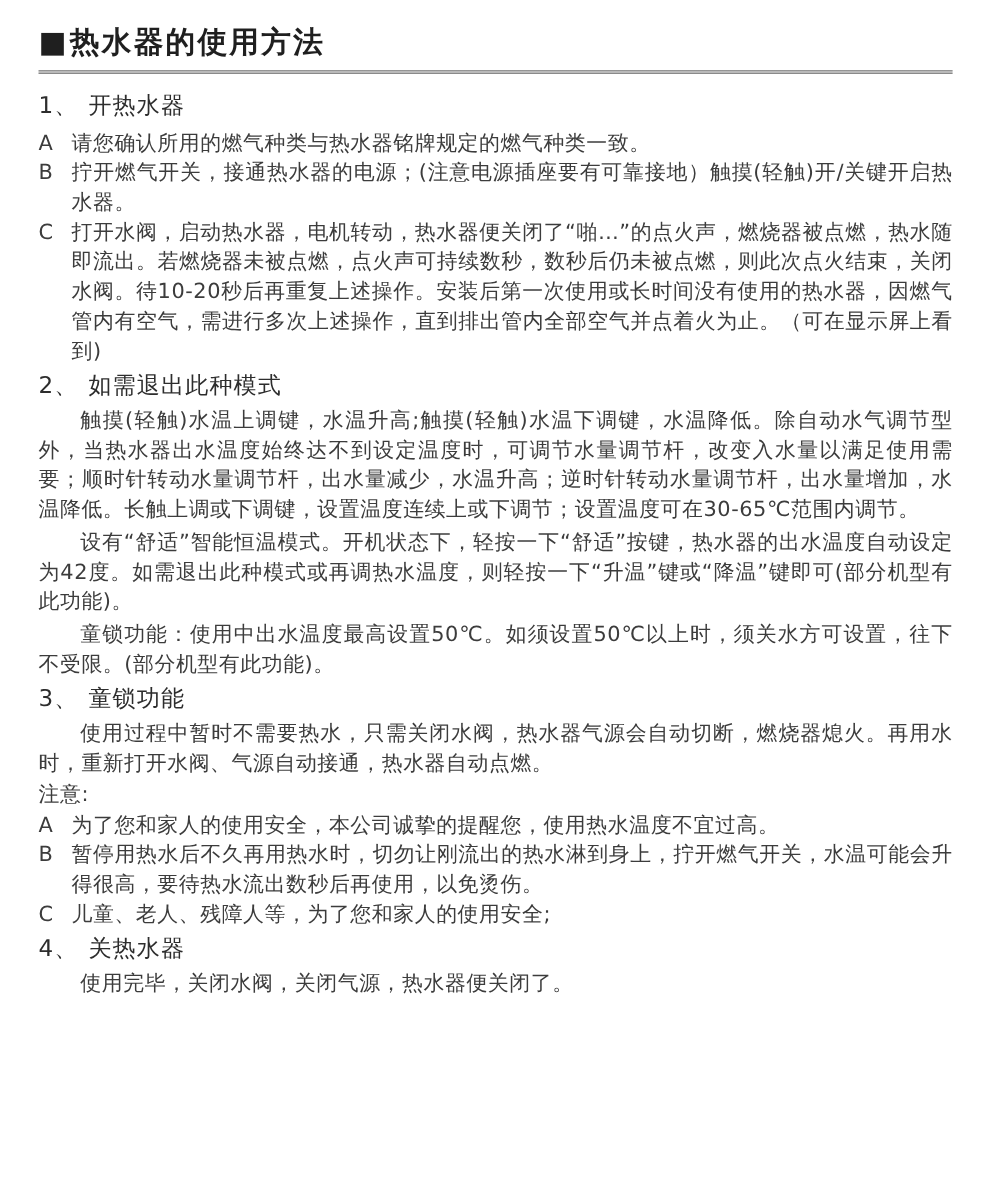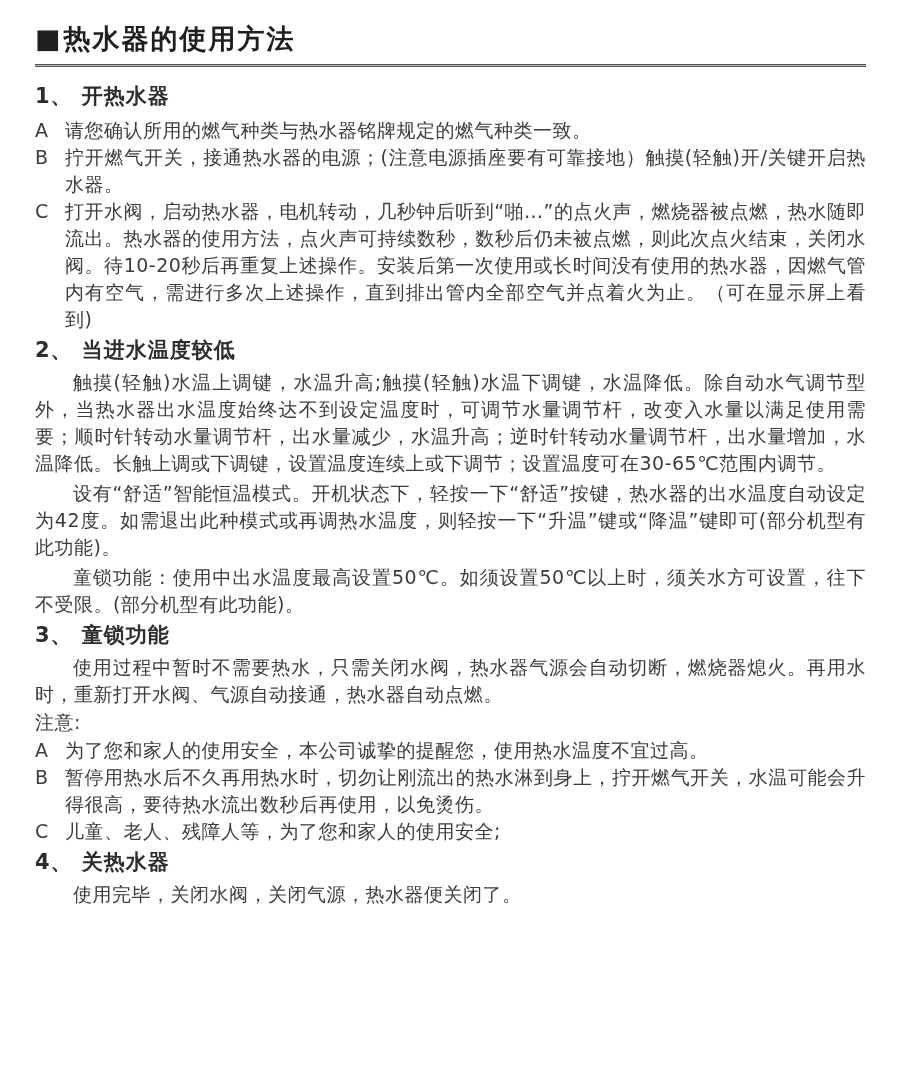--- a/index.html
+++ b/index.html
@@ -28,21 +28,21 @@
   .title .bullet { margin-right: 1px; }
   .rule {
     height: 3px;
     margin-top: 10px;
     background: linear-gradient(to bottom, #4f4f4f 0, #4f4f4f 1px, #b9b9b9 1px, #b9b9b9 2px, #585858 2px, #585858 3px);
   }
   .sec-h {
     margin: 4px 0 6px 0;
     font-size: 21px;
     line-height: 26px;
-    font-weight: bold;
+    font-weight: normal;
     color: #2d2d2d;
     letter-spacing: 1px;
   }
   .sec-h .sec-num { margin-right: 9px; }
   .sec-h.first { margin-top: 16px; margin-bottom: 8px; }
   .litem { display: flex; align-items: flex-start; margin: 0; }
   .litem .ltr { flex: none; width: 30px; color: #3c3c3c; }
   .litem .ltxt { flex: 1; margin: 0; text-align: justify; }
   .para {
     margin: 0 0 3px 0;
@@ -72,27 +72,27 @@
     <div class="litem">
       <span class="ltr">A</span>
       <p class="ltxt">请您确认所用的燃气种类与热水器铭牌规定的燃气种类一致。</p>
     </div>
     <div class="litem">
       <span class="ltr">B</span>
       <p class="ltxt">拧开燃气开关，接通热水器的电源；(注意电源插座要有可靠接地）触摸(轻触)开/关键开启热水器。</p>
     </div>
     <div class="litem">
       <span class="ltr">C</span>
-      <p class="ltxt">打开水阀，启动热水器，电机转动，几秒钟后听到“啪…”的点火声，燃烧器被点燃，热水随即流出。热水器的使用方法，点火声可持续数秒，数秒后仍未被点燃，则此次点火结束，关闭水阀。待10-20秒后再重复上述操作。安装后第一次使用或长时间没有使用的热水器，因燃气管内有空气，需进行多次上述操作，直到排出管内全部空气并点着火为止。（可在显示屏上看到)</p>
+      <p class="ltxt">打开水阀，启动热水器，电机转动，热水器便关闭了“啪…”的点火声，燃烧器被点燃，热水随即流出。若燃烧器未被点燃，点火声可持续数秒，数秒后仍未被点燃，则此次点火结束，关闭水阀。待10-20秒后再重复上述操作。安装后第一次使用或长时间没有使用的热水器，因燃气管内有空气，需进行多次上述操作，直到排出管内全部空气并点着火为止。（可在显示屏上看到)</p>
     </div>
   </section>
 
   <section>
     <h2 class="sec-h">
-      <span class="sec-num">2、</span><span>当进水温度较低</span>
+      <span class="sec-num">2、</span><span>如需退出此种模式</span>
     </h2>
     <p class="para">触摸(轻触)水温上调键，水温升高;触摸(轻触)水温下调键，水温降低。除自动水气调节型外，当热水器出水温度始终达不到设定温度时，可调节水量调节杆，改变入水量以满足使用需要；顺时针转动水量调节杆，出水量减少，水温升高；逆时针转动水量调节杆，出水量增加，水温降低。长触上调或下调键，设置温度连续上或下调节；设置温度可在30-65℃范围内调节。</p>
     <p class="para">设有“舒适”智能恒温模式。开机状态下，轻按一下“舒适”按键，热水器的出水温度自动设定为42度。如需退出此种模式或再调热水温度，则轻按一下“升温”键或“降温”键即可(部分机型有此功能)。</p>
     <p class="para">童锁功能：使用中出水温度最高设置50℃。如须设置50℃以上时，须关水方可设置，往下不受限。(部分机型有此功能)。</p>
   </section>
 
   <section>
     <h2 class="sec-h">
       <span class="sec-num">3、</span><span>童锁功能</span>
     </h2>

